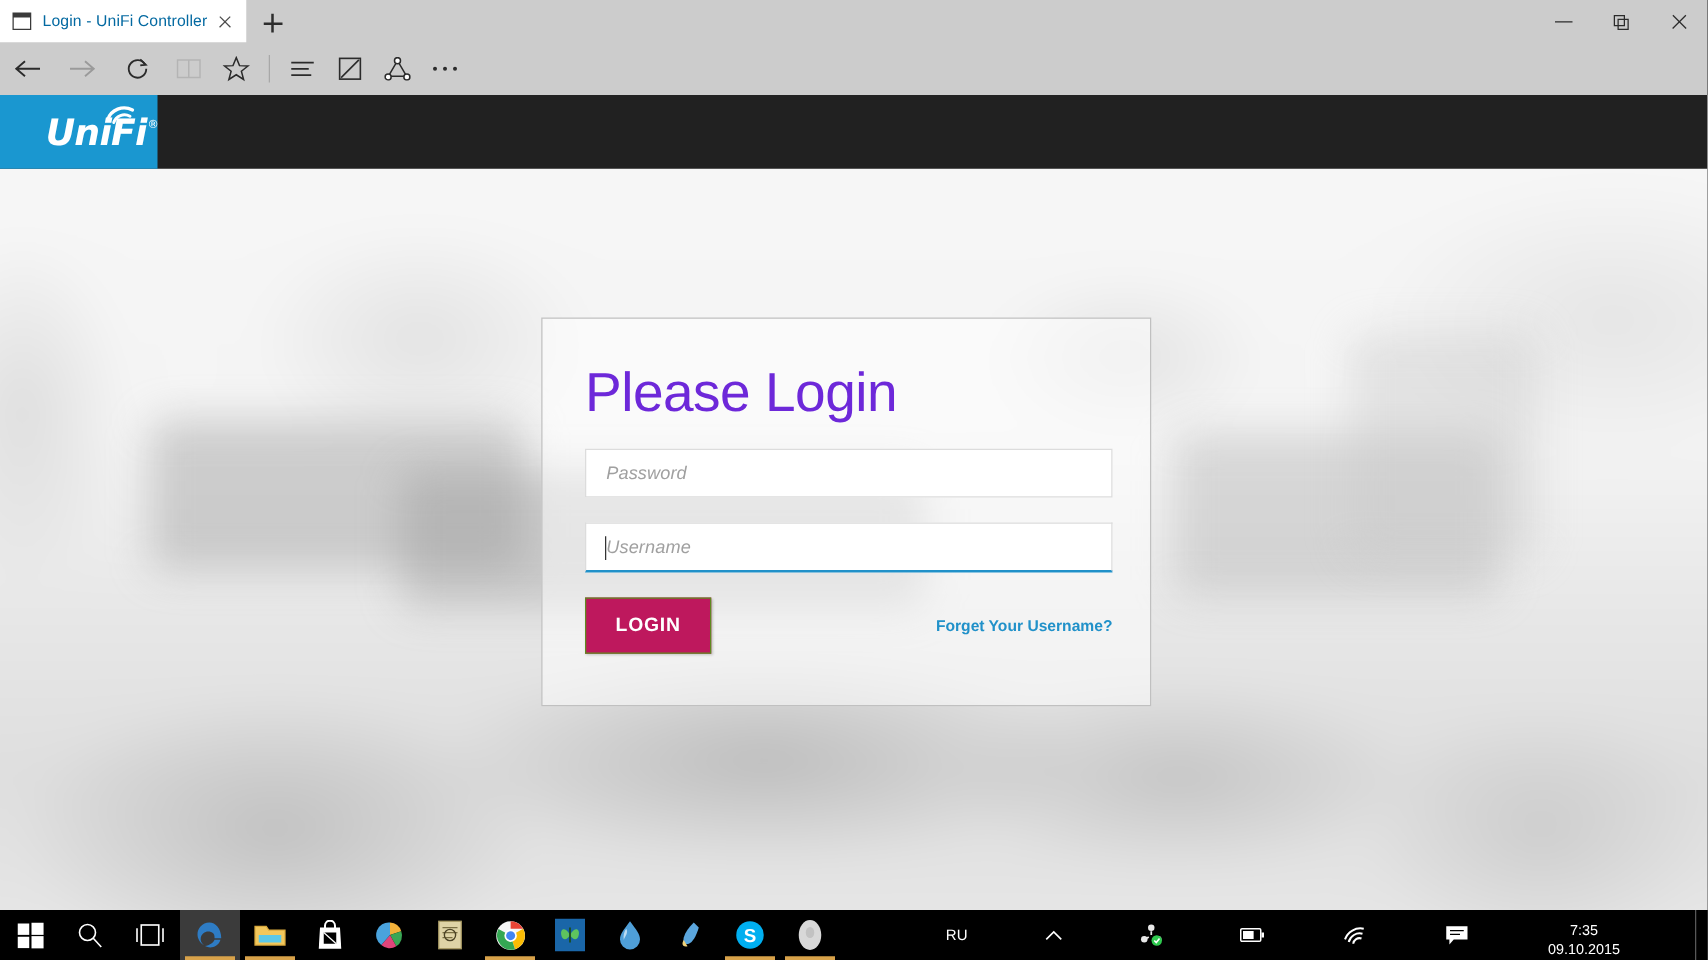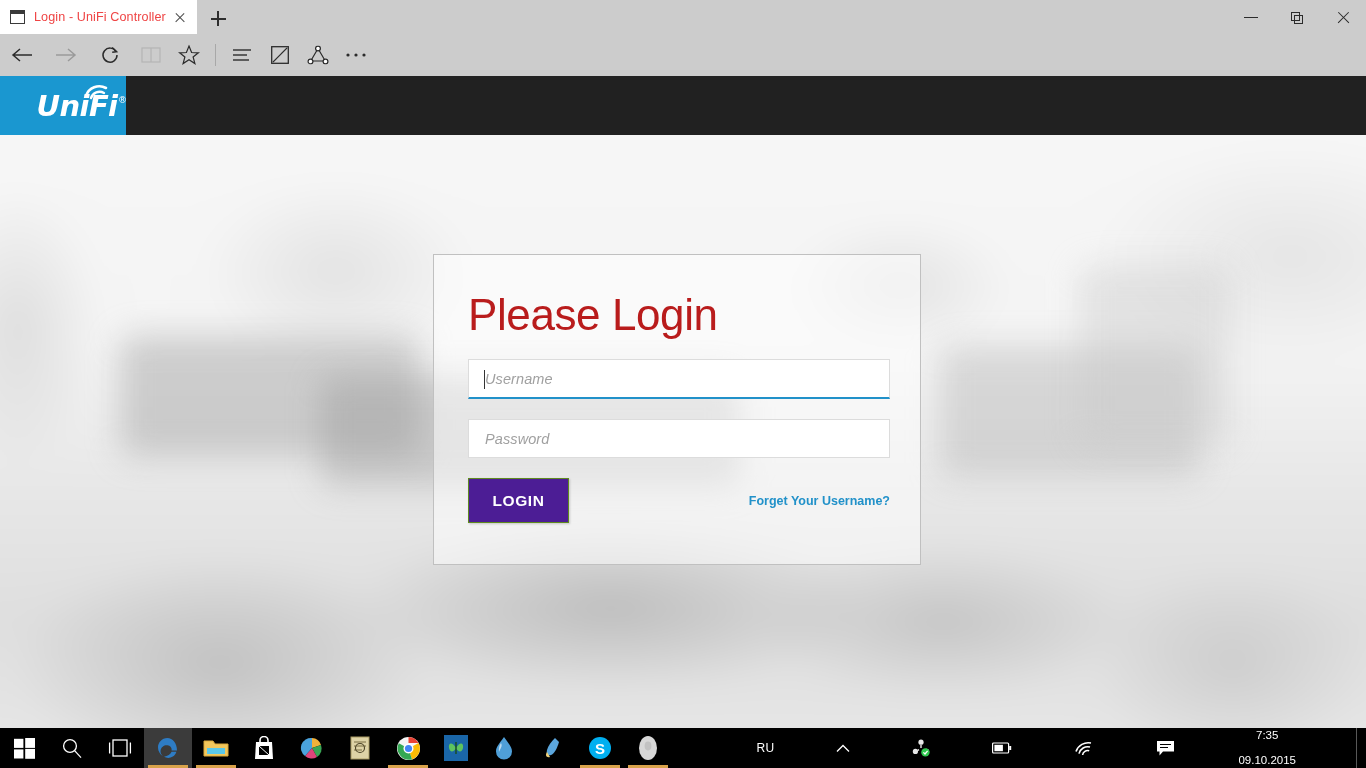--- a/index.html
+++ b/index.html
@@ -33,21 +33,21 @@
   .tab-favicon {
     width: 15px; height: 14px;
     border: 1.4px solid #3a3a3a;
     border-top-width: 4px;
     margin-right: 9px;
     flex: 0 0 auto;
   }
   .tab-title {
     flex: 1 1 auto;
     font-size: 12.6px;
-    color: #ef4444;
+    color: #0369a1;
     white-space: nowrap; overflow: hidden;
     letter-spacing: .1px;
   }
   .tab-close {
     width: 22px; height: 22px;
     position: relative;
     flex: 0 0 auto;
     cursor: pointer;
   }
   .tab-close::before, .tab-close::after {
@@ -183,21 +183,21 @@
     position: absolute;
     left: 433px; top: 178px;
     width: 488px; height: 311px;
     background: rgba(255,255,255,0.52);
     border: 1px solid #c0c0c0;
     z-index: 2;
   }
   .card-inner { padding: 36px 34px 0 34px; }
   .card-title {
     font-size: 44px;
-    color: #b91c1c;
+    color: #6d28d9;
     font-weight: 400;
     letter-spacing: -0.4px;
     line-height: 48px;
     margin-bottom: 20px;
   }
   .field {
     position: relative;
     width: 422px; height: 39px;
     background: #ffffff;
     border: 1px solid #dcdcdc;
@@ -217,21 +217,21 @@
     width: 1px; height: 19px; background: #333;
   }
   .row {
     display: flex; align-items: center;
     justify-content: space-between;
     width: 422px;
     margin-top: 8px;
   }
   .login-btn {
     width: 101px; height: 45px;
-    background: #4c1d95;
+    background: #be185d;
     border: 1px solid #5f8a1f;
     color: #ffffff;
     font-size: 15.5px;
     font-weight: 700;
     letter-spacing: .6px;
     cursor: pointer;
     display: flex; align-items: center; justify-content: center;
     box-shadow: 1px 1px 2px rgba(0,0,0,.18);
   }
   .forget {
@@ -277,21 +277,21 @@
     gap: 48px;
   }
   .tray-item {
     height: 40px; display: flex; align-items: center; justify-content: center;
     padding: 0 7px; cursor: pointer;
   }
   .tray-lang { font-size: 12px; color: #ffffff; letter-spacing: .3px; }
   .clock {
     height: 40px;
     display: flex; flex-direction: column;
-    align-items: center; justify-content: space-between;
+    align-items: center; justify-content: flex-end;
     padding: 0 12px 0 8px;
     color: #ffffff; font-size: 11.5px; line-height: 15px;
     cursor: pointer;
   }
   .showdesk {
     width: 8px; height: 40px;
     border-left: 1px solid #585858;
     cursor: pointer;
   }
 </style>
@@ -400,27 +400,27 @@
               <path d="M7 16 A9 9 0 0 1 20 11" fill="none" stroke="#ffffff" stroke-width="2.4" stroke-linecap="round"></path>
             </svg>
           </div>
         </div>
       </div>
 
       <div class="card">
         <div class="card-inner">
           <div class="card-title">Please Login</div>
 
+          <div class="field">
+            <span class="ph">Password</span>
+          </div>
+
           <div class="field focused">
             <span class="caret"></span>
             <span class="ph">Username</span>
-          </div>
-
-          <div class="field">
-            <span class="ph">Password</span>
           </div>
 
           <div class="row">
             <div class="login-btn">LOGIN</div>
             <a class="forget" href="#">Forget Your Username?</a>
           </div>
         </div>
       </div>
     </div>
   </div>

